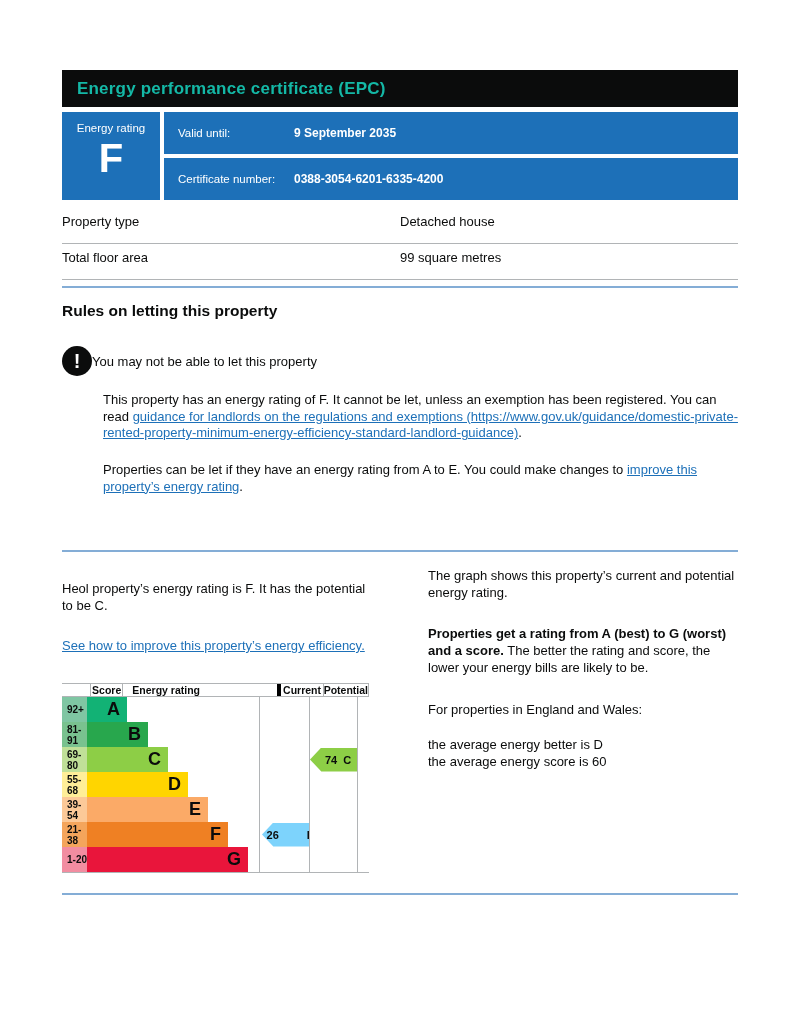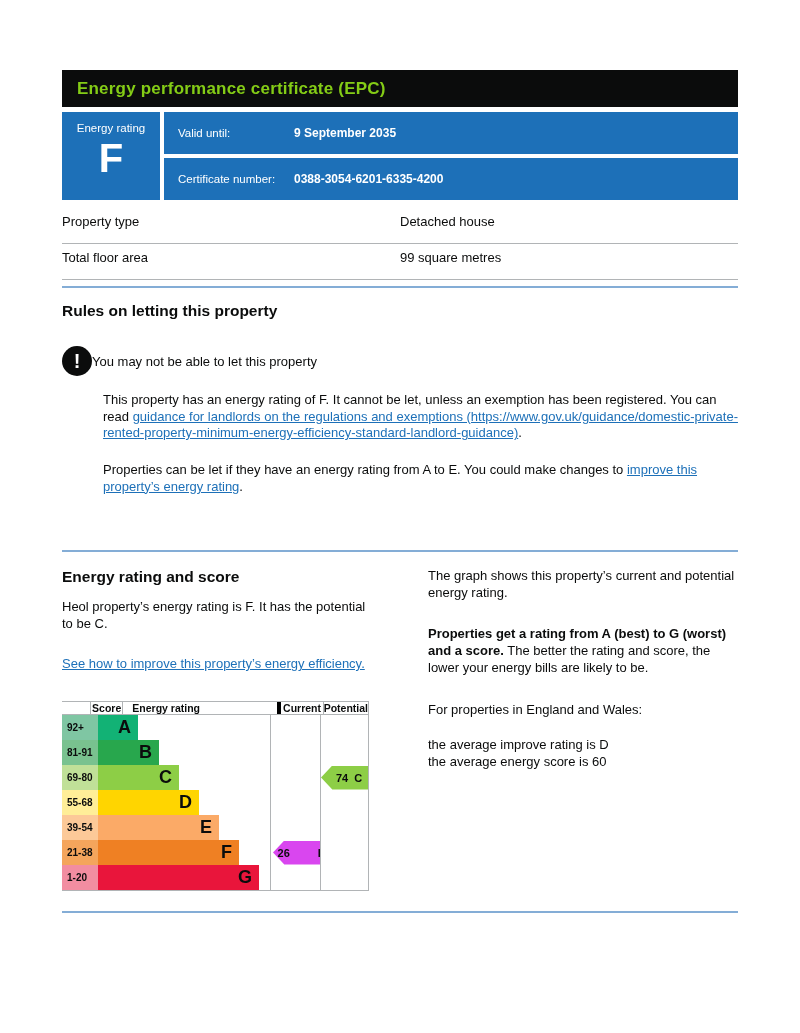--- a/index.html
+++ b/index.html
@@ -2,21 +2,21 @@
 <html><head>
 <meta charset="utf-8">
 <style>
   * { margin:0; padding:0; box-sizing:border-box; }
   html,body { background:#ffffff; }
   body { width:800px; height:1033px; overflow:hidden; font-family:"Liberation Sans","DejaVu Sans",sans-serif; color:#0b0c0c; }
   .page { position:relative; width:800px; height:1033px; background:#fff; }
   .content { position:absolute; left:62px; top:70px; width:676px; }
 
   .titlebar { background:#0b0c0c; height:37px; display:flex; align-items:center; padding-left:15px; }
-  .titlebar h1 { color:#84cc16; font-size:17px; font-weight:bold; letter-spacing:0.2px; }
+  .titlebar h1 { color:#14b8a6; font-size:17px; font-weight:bold; letter-spacing:0.2px; }
 
   .summary-row { margin-top:5px; display:flex; gap:4px; height:88px; }
   .bluebox { background:#1d70b8; color:#ffffff; }
   .address-box { flex:0 0 243px; padding:13px 14px; font-size:11.5px; line-height:1.45; }
   .rating-box { flex:0 0 98px; display:flex; flex-direction:column; align-items:center; padding-top:10px; }
   .rating-box .lbl { font-size:11.5px; }
   .rating-box .big { font-size:40px; font-weight:bold; line-height:1.1; margin-top:2px; }
   .validity-box { flex:1 1 auto; display:flex; flex-direction:column; gap:4px; background:#fff; }
   .validity-cell { flex:1 1 auto; display:flex; align-items:center; padding:0 14px; }
   .validity-cell .lbl { font-size:11.5px; width:116px; }
@@ -56,21 +56,21 @@
 
   
   .chart { margin-top:28px; width:307px; border-bottom:1px solid #b1b4b6; }
   .chart-header { display:flex; border-top:1px solid #b1b4b6; border-bottom:1px solid #b1b4b6; height:14px; align-items:center; font-size:10.5px; font-weight:bold; }
   .hc { height:100%; display:flex; align-items:center; }
   .hc-score { width:36px; justify-content:center; border-left:1px solid #b1b4b6;margin-left:28px; }
   .hc-rating { width:172px; padding-left:9px; border-left:1px solid #b1b4b6; }
   .hc-current { width:50px; justify-content:center; border-left:4px solid #000000; }
   .hc-potential { width:49px; justify-content:center; border-left:1px solid #b1b4b6; border-right:1px solid #b1b4b6; }
   .chart-row { display:flex; height:25px; }
-  .score-cell { width:36px; display:flex; align-items:center; padding-left:5px; font-size:10px; font-weight:bold; }
+  .score-cell { width:25px; display:flex; align-items:center; padding-left:5px; font-size:10px; font-weight:bold; }
   .rating-cell { width:172px; position:relative; }
   .band { height:100%; display:flex; align-items:center; justify-content:flex-end; padding-right:7px; font-size:18px; font-weight:bold; color:#0b0c0c; }
   .cur-cell { width:50px; border-left:1px solid #b1b4b6; display:flex; align-items:center; justify-content:flex-end; }
   .pot-cell { width:49px; border-left:1px solid #b1b4b6; border-right:1px solid #b1b4b6; display:flex; align-items:center; justify-content:flex-end; }
   .arrow { height:24px; width:47px; display:flex; align-items:center; justify-content:center; gap:6px;
            font-size:11px; font-weight:bold; color:#0b0c0c; padding-left:9px;
            clip-path:polygon(0% 50%, 24% 0%, 100% 0%, 100% 100%, 24% 100%); }
 </style>
 </head>
 <body>
@@ -120,21 +120,20 @@
     </div>
 
     <p class="body-text indent p1"><span>This property has an energy rating of F. It cannot be let, unless an exemption has been registered. You can read </span><a class="link">guidance for landlords on the regulations and exemptions (https://www.gov.uk/guidance/domestic-private-rented-property-minimum-energy-efficiency-standard-landlord-guidance)</a><span>.</span></p>
 
     <p class="body-text indent p2"><span>Properties can be let if they have an energy rating from A to E. You could make changes to </span><a class="link">improve this property’s energy rating</a><span>.</span></p>
 
     <div class="rule rule-2"></div>
 
     <div class="cols">
       <div class="col-left">
-        <h2 class="section-h2">Energy rating and score</h2>
         <p class="body-text intro">Heol property’s energy rating is F. It has the potential to be C.</p>
         <a class="link improve">See how to improve this property’s energy efficiency.</a>
 
         <div class="chart">
           <div class="chart-header">
             <div class="hc hc-score">Score</div>
             <div class="hc hc-rating">Energy rating</div>
             <div class="hc hc-current">Current</div>
             <div class="hc hc-potential">Potential</div>
           </div>
@@ -183,21 +182,21 @@
                 </div>
                 <div class="cur-cell"></div>
                 <div class="pot-cell"></div>
               </div>
               <div class="chart-row">
                 <div class="score-cell" style="background: rgb(244, 165, 92);">21-38</div>
                 <div class="rating-cell">
                   <div class="band" style="background: rgb(239, 128, 35); width: 141px;">F</div>
                 </div>
                 <div class="cur-cell">
-                  <div class="arrow" style="background: #d946ef; gap: 28px;">
+                  <div class="arrow" style="background: #7dd3fc; gap: 28px;">
                     <span>26</span>
                     <span>F</span>
                   </div>
                 </div>
                 <div class="pot-cell"></div>
               </div>
               <div class="chart-row">
                 <div class="score-cell" style="background: rgb(242, 141, 161);">1-20</div>
                 <div class="rating-cell">
                   <div class="band" style="background: rgb(233, 21, 59); width: 161px;">G</div>
@@ -206,20 +205,20 @@
                 <div class="pot-cell"></div>
               </div>
             </div>
         </div>
       </div>
 
       <div class="col-right">
         <p class="body-text rp1">The graph shows this property’s current and potential energy rating.</p>
         <p class="body-text rp2"><strong>Properties get a rating from A (best) to G (worst) and a score.</strong><span> The better the rating and score, the lower your energy bills are likely to be.</span></p>
         <p class="body-text rp3">For properties in England and Wales:</p>
-        <p class="body-text rp4"><span>the average improve rating is D</span><br><span>the average energy score is 60</span></p>
+        <p class="body-text rp4"><span>the average energy better is D</span><br><span>the average energy score is 60</span></p>
       </div>
     </div>
 
     <div class="rule rule-3"></div>
 
   </div>
 </div>
 
 </body></html>

